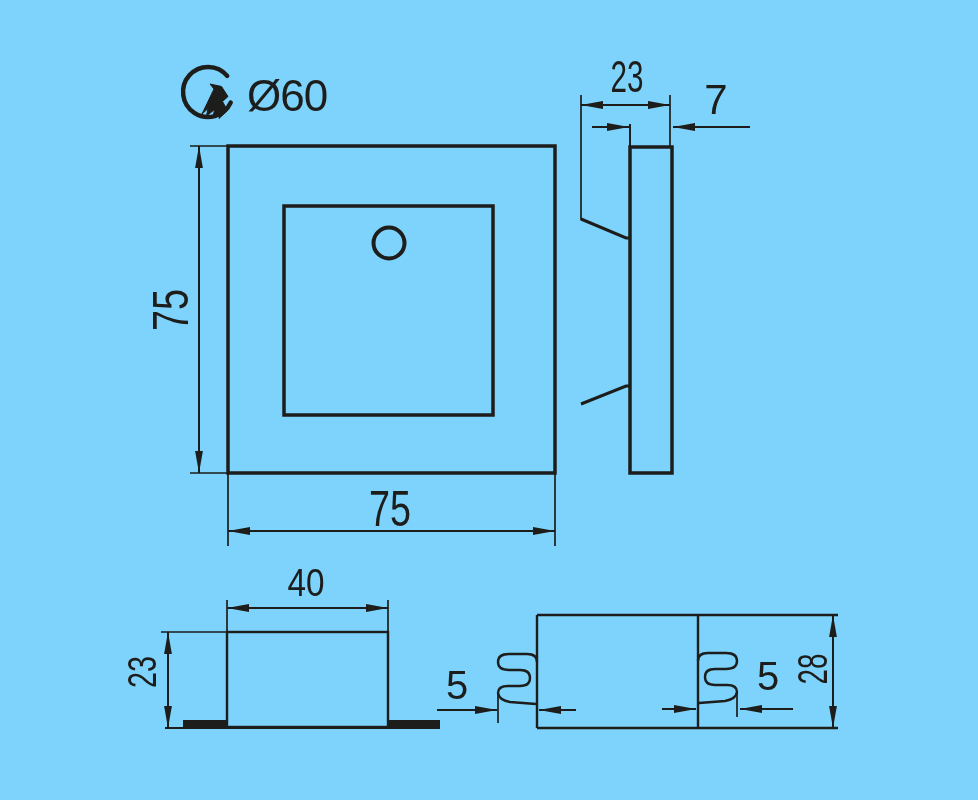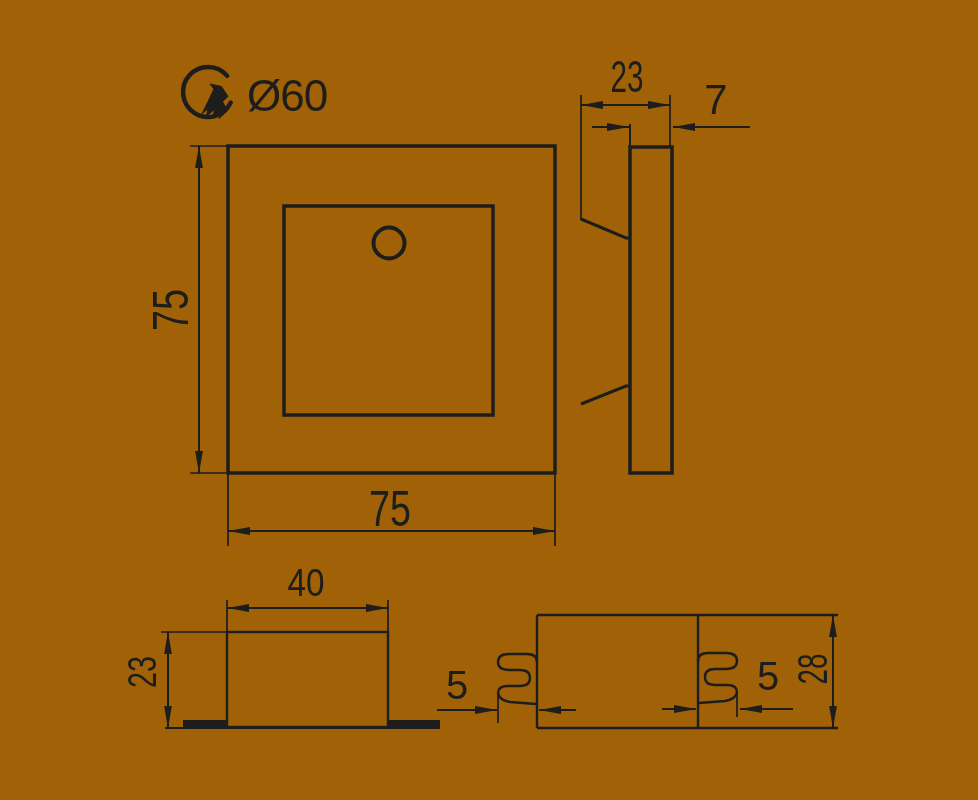--- a/index.html
+++ b/index.html
@@ -4,21 +4,21 @@
 <style>
   html, body {
     margin: 0;
     padding: 0;
     background: #ffffff;
   }
   .stage {
     position: relative;
     width: 978px;
     height: 800px;
-    background: #a16207;
+    background: #7dd3fc;
     overflow: hidden;
   }
   svg text {
     font-family: "Liberation Sans", sans-serif;
     fill: #1d1d1b;
   }
 </style>
 </head>
 <body>
 

